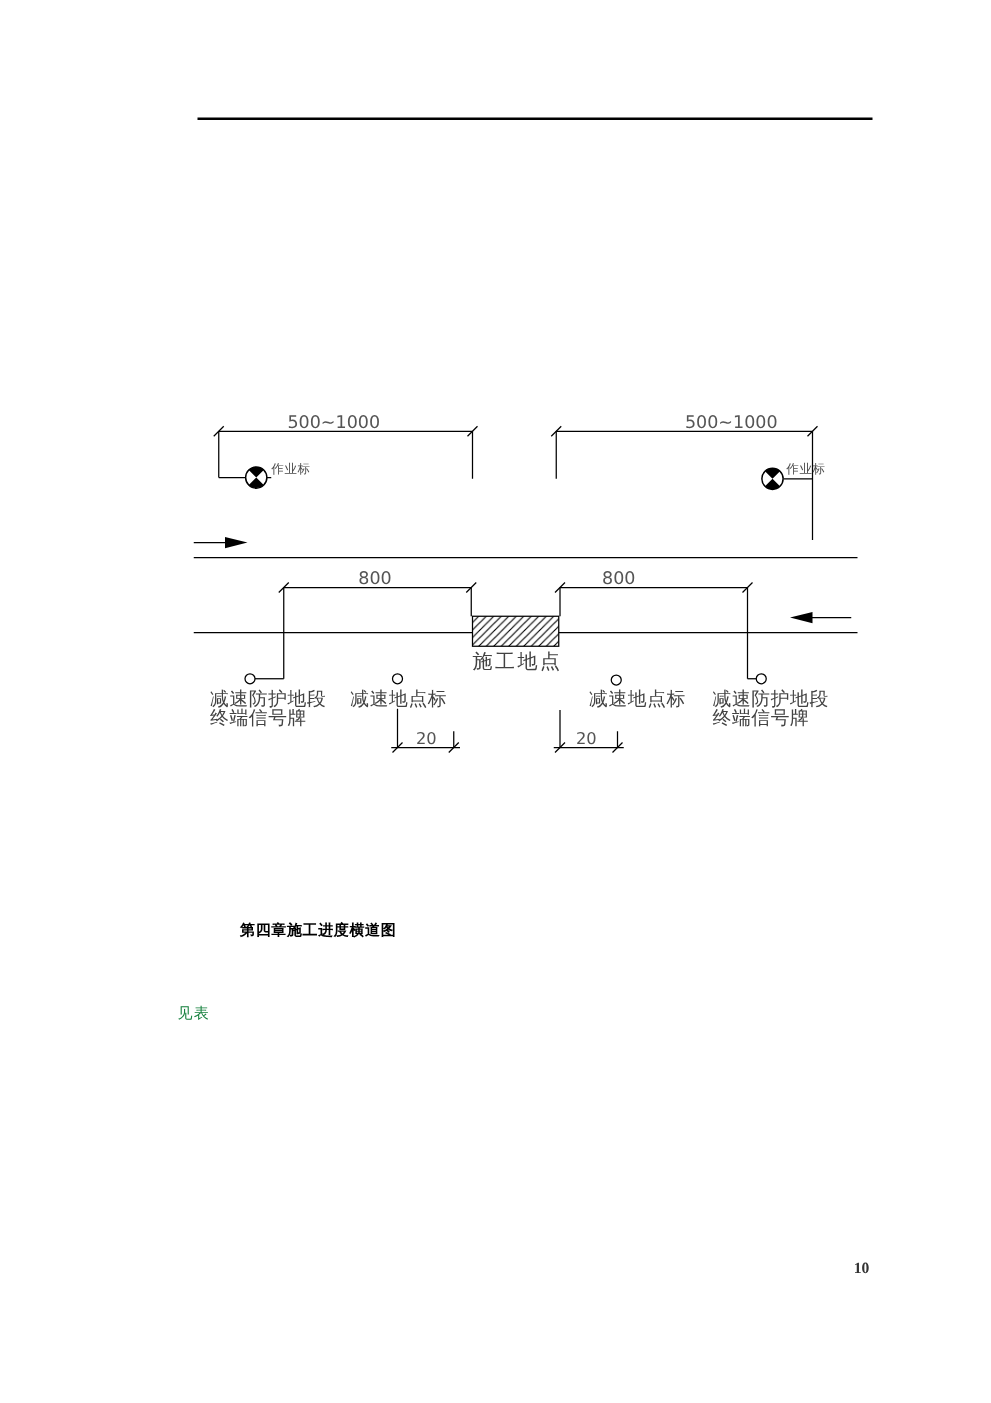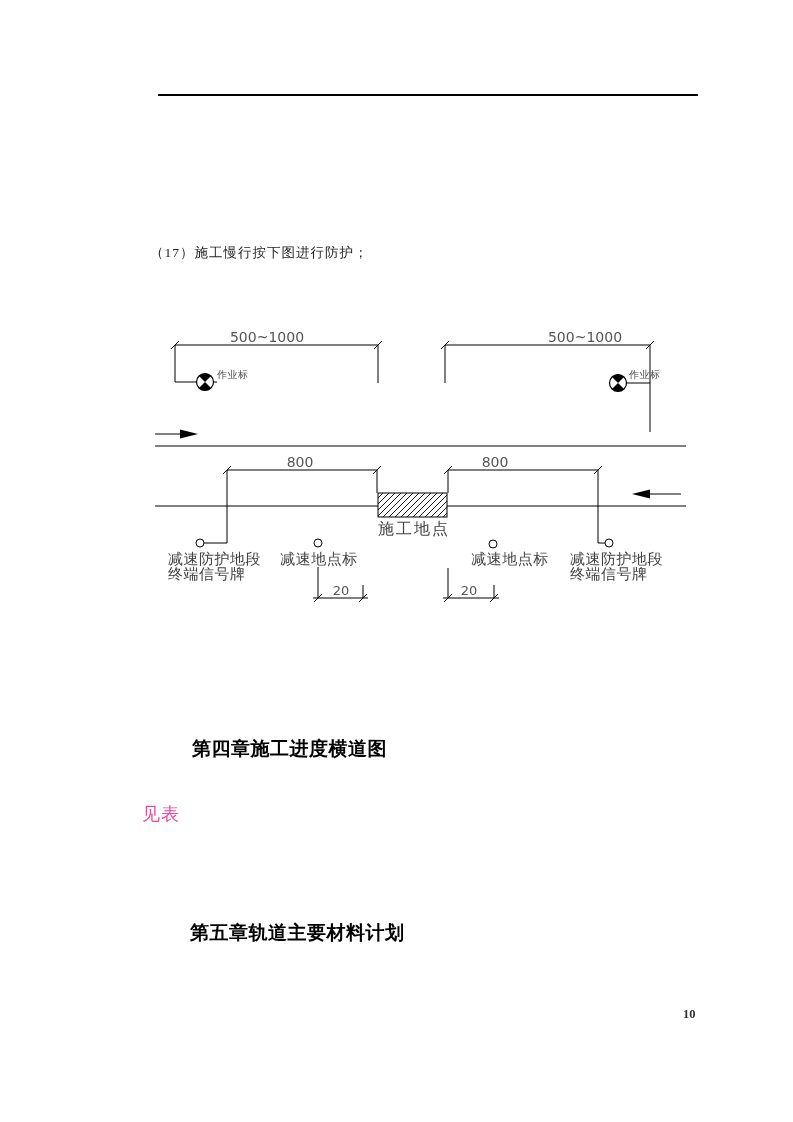--- a/index.html
+++ b/index.html
@@ -15,27 +15,27 @@
     position:absolute;left:158px;top:94px;width:540px;height:2px;
     background:#000;
   }
   .para{
     position:absolute;left:150px;top:244px;
     font-size:13.5px;letter-spacing:1px;color:#222;
   }
   .diagram-svg{position:absolute;left:140px;top:330px;}
   .h-bold{
     position:absolute;
-    font-weight:bold;font-size:19px;letter-spacing:0.5px;color:#000;
+    font-weight:bold;font-size:12px;letter-spacing:0.5px;color:#000;
   }
   .heading-ch4{left:192px;top:736px;}
   .heading-ch5{left:190px;top:920px;}
   .see-table{
     position:absolute;left:142px;top:802px;
-    font-size:18px;letter-spacing:1px;color:#ec4899;
+    font-size:12px;letter-spacing:1px;color:#15803d;
   }
   .page-number{
     position:absolute;left:683px;top:1007px;
     font-size:12.5px;color:#333;font-weight:bold;
   }
   
   text{font-family:"DejaVu Sans","Liberation Sans",sans-serif;}
   .dim-num{fill:#555;font-size:14px;}
   .dim-num-small{fill:#555;font-size:13px;}
   .cad-label{fill:#424242;font-size:15px;letter-spacing:0.5px;}
@@ -44,21 +44,20 @@
   .ln{stroke:#000;stroke-width:1;fill:none;}
   .tick{stroke:#000;stroke-width:1;}
 </style>
 </head>
 <body>
 
 <div class="page">
 
   <div class="header-rule"></div>
 
-  <div class="para">（17）施工慢行按下图进行防护；</div>
 
   <svg class="diagram-svg" width="560" height="290" viewBox="140 330 560 290" xmlns="http://www.w3.org/2000/svg">
     <defs>
       <pattern id="hatch" width="6" height="6" patternUnits="userSpaceOnUse">
         <rect width="6" height="6" fill="#ffffff"></rect>
         <path d="M0,6 L6,0" stroke="#000" stroke-width="0.9"></path>
         <path d="M-1,1 L1,-1" stroke="#000" stroke-width="0.9"></path>
         <path d="M5,7 L7,5" stroke="#000" stroke-width="0.9"></path>
       </pattern>
     </defs>
@@ -168,17 +167,16 @@
       <circle cx="609" cy="543" r="4" fill="#fff" stroke="#000" stroke-width="1"></circle>
       <text class="cad-label" x="570" y="564">减速防护地段</text>
       <text class="cad-label" x="570" y="579">终端信号牌</text>
     </g>
   </svg>
 
   <div class="h-bold heading-ch4">第四章施工进度横道图</div>
 
   <div class="see-table">见表</div>
 
-  <div class="h-bold heading-ch5">第五章轨道主要材料计划</div>
 
   <div class="page-number">10</div>
 
 </div>
 
 </body></html>

